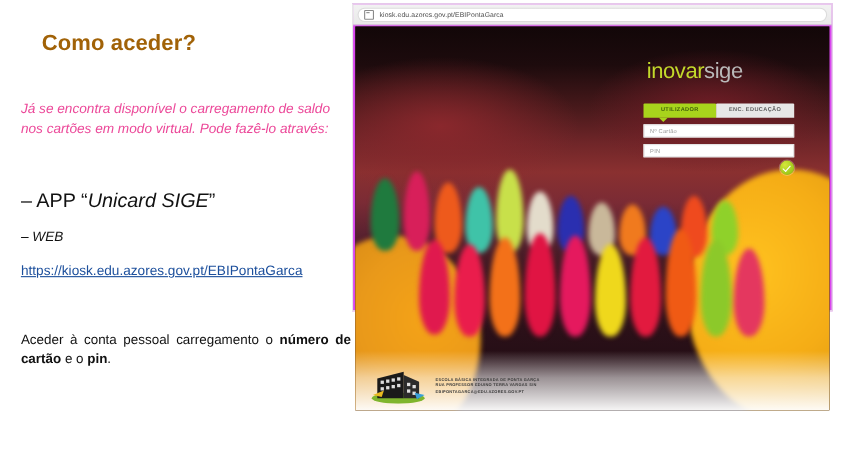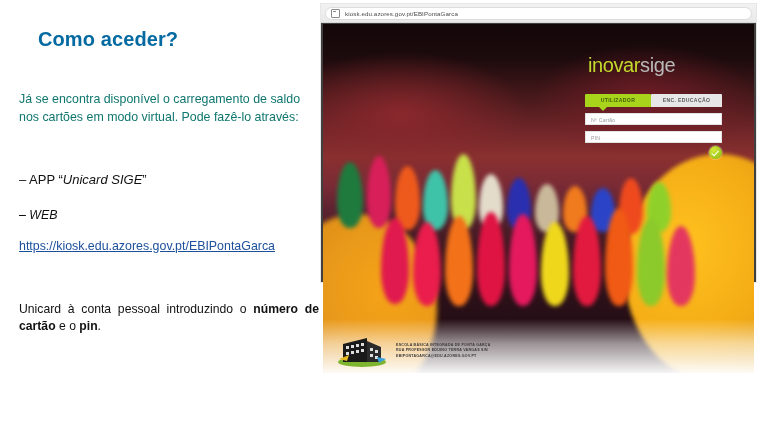--- a/index.html
+++ b/index.html
@@ -31,39 +31,40 @@
     height: 378px;
     background: #ffffff;
   }
 
   #page-title {
     position: absolute;
     left: 38px;
     top: 28px;
     font-size: 20px;
     font-weight: bold;
-    color: #0369a1;
+    color: #a16207;
     letter-spacing: 0.1px;
   }
 
   #intro-paragraph {
     position: absolute;
     left: 19px;
     top: 91px;
     width: 300px;
     font-size: 12.4px;
     line-height: 17.5px;
-    color: #0f766e;
+    color: #ec4899;
+    font-style: italic;
   }
 
   #bullet-app {
     position: absolute;
     left: 19px;
     top: 172px;
-    font-size: 13px;
+    font-size: 18px;
     color: #111111;
     white-space: nowrap;
   }
   #bullet-app .app-name {
     font-style: italic;
   }
 
   #bullet-web {
     position: absolute;
     left: 19px;
@@ -97,21 +98,21 @@
   }
   #closing-paragraph b { font-weight: bold; }
 
   
   #browser-shot {
     position: absolute;
     left: 320px;
     top: 3px;
     width: 437px;
     height: 280px;
-    background: #404040;
+    background: #d946ef;
     box-sizing: border-box;
     border: 1px solid #e7e7e7;
   }
 
   #browser-chrome {
     position: absolute;
     left: 0; top: 0;
     width: 100%;
     height: 19px;
     background: linear-gradient(#f2f2f2, #e9e9e9);
@@ -392,21 +393,21 @@
 
     <div id="bullet-app">
       <span>– APP “</span><span class="app-name">Unicard SIGE</span><span>”</span>
     </div>
 
     <div id="bullet-web">– WEB</div>
 
     <a id="web-link" href="#">https://kiosk.edu.azores.gov.pt/EBIPontaGarca</a>
 
     <div id="closing-paragraph">
-      <span>Unicard à conta pessoal introduzindo o </span><b>número de cartão</b><span> e o </span><b>pin</b><span>.</span>
+      <span>Aceder à conta pessoal carregamento o </span><b>número de cartão</b><span> e o </span><b>pin</b><span>.</span>
     </div>
   </div>
 
   <div id="browser-shot">
 
     <div id="browser-chrome">
       <div id="url-bar">
         <span id="url-icon"></span>
         <span id="url-text">kiosk.edu.azores.gov.pt/EBIPontaGarca</span>
       </div>

